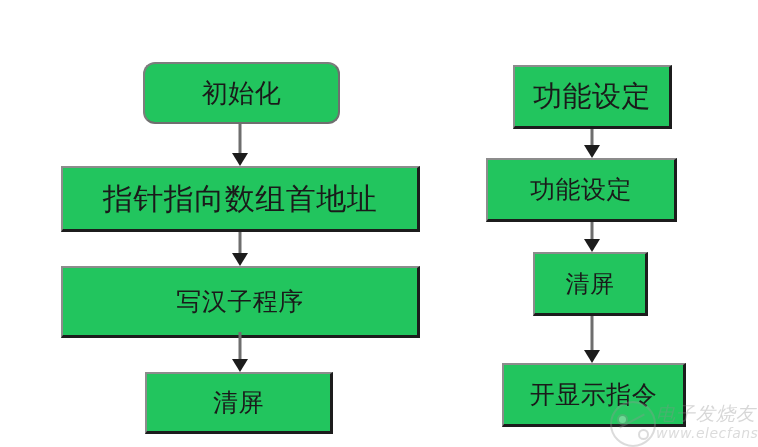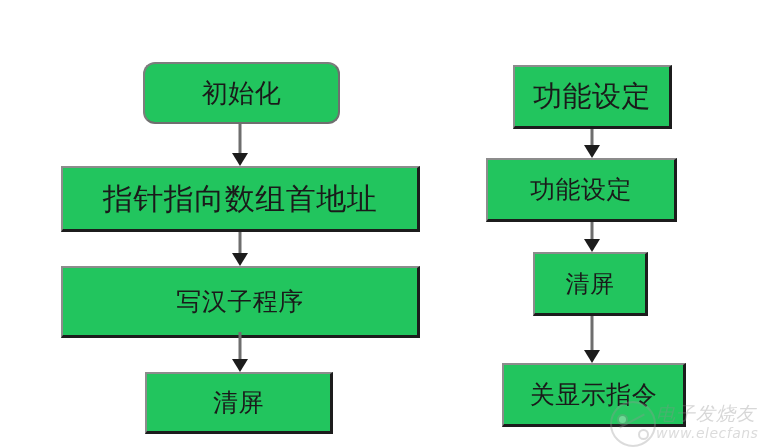--- a/index.html
+++ b/index.html
@@ -190,21 +190,21 @@
   <div class="node" style="left:533px; top:252px; width:115px; height:64px;">
     <span class="node-label" style="font-size:24px;">清屏</span>
   </div>
 
   <div class="connector" style="left:584px; top:316px; width:16px; height:47px;">
     <span class="shaft" style="height:35px;"></span>
     <span class="head"></span>
   </div>
 
   <div class="node" style="left:502px; top:363px; width:184px; height:64px;">
-    <span class="node-label" style="font-size:25px;">关显示指令</span>
+    <span class="node-label" style="font-size:25px;">开显示指令</span>
   </div>
 
   <div class="watermark" style="left:610px; top:395px; width:148px; height:52px;">
     <span class="wm-logo">
       <span class="wm-dot2"></span>
     </span>
     <span class="wm-cn">电子发烧友</span>
     <span class="wm-url">www.elecfans.com</span>
   </div>
 

